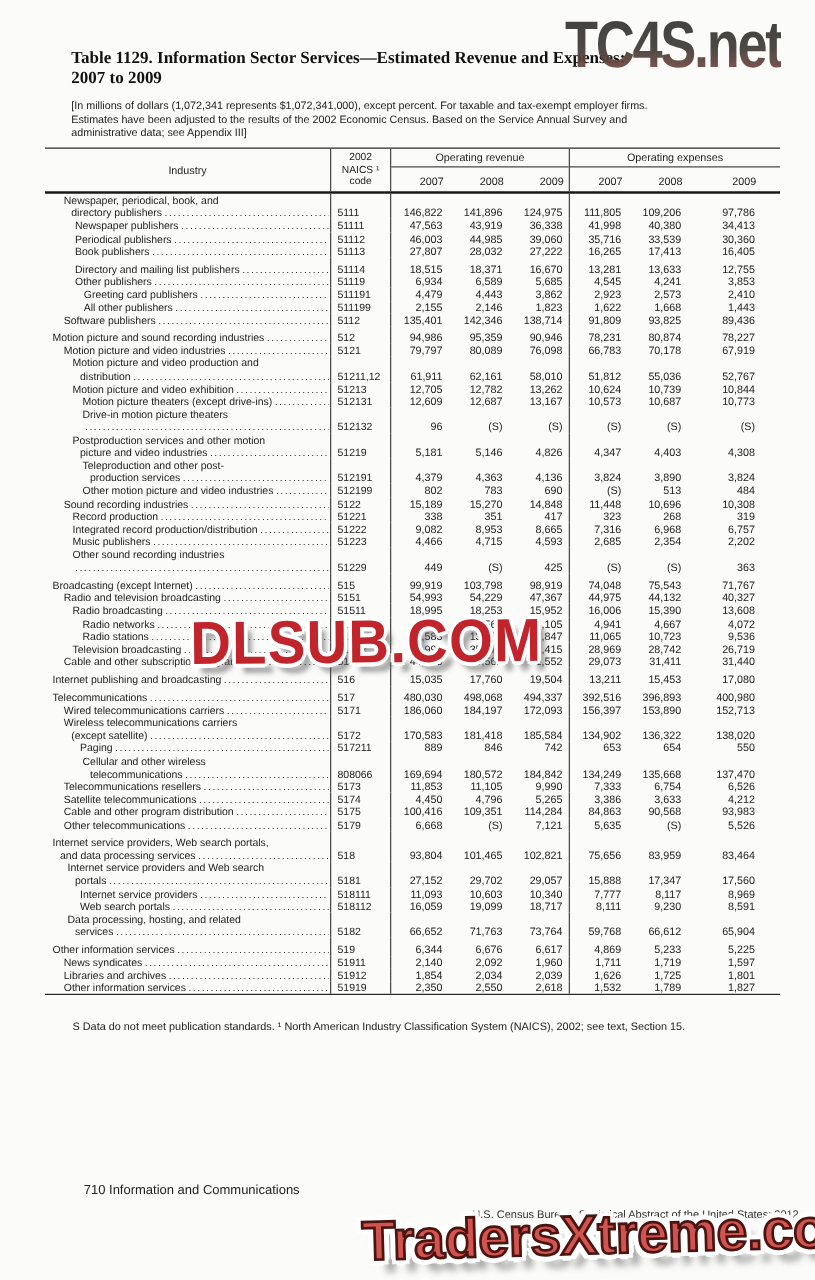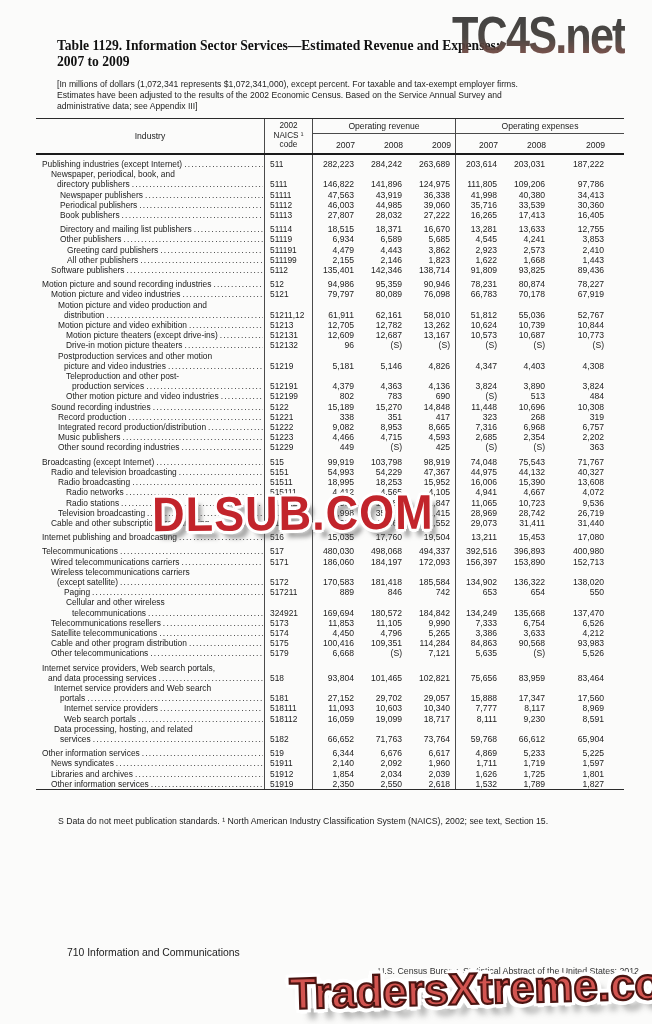--- a/index.html
+++ b/index.html
@@ -98,36 +98,20 @@
         <div class="grp-t">Operating expenses</div>
         <div class="years exp">
           <div class="yr">2007</div>
           <div class="yr">2008</div>
           <div class="yr">2009</div>
         </div>
       </div>
     </div>
     <div class="tbody" id="tbody">
 
-    <div class="tr g">
-      <div class="c ind">
-
-        <div class="l2" style="padding-left: 6px;">
-              <span class="t">Publishing industries (except Internet)</span>
-              <span class="lead"></span>
-            </div>
-      </div>
-      <div class="c code">511</div>
-      <div class="c n v0">282,223</div>
-      <div class="c n v1">284,242</div>
-      <div class="c n v2">263,689</div>
-      <div class="c n v3">203,614</div>
-      <div class="c n v4">203,031</div>
-      <div class="c n v5">187,222</div>
-    </div>
 
     <div class="tr">
       <div class="c ind">
         <div class="l1" style="padding-left: 15px;"><span class="t">Newspaper, periodical, book, and</span></div>
         <div class="l2" style="padding-left: 21px;">
               <span class="t">directory publishers</span>
               <span class="lead"></span>
             </div>
       </div>
       <div class="c code">5111</div>
@@ -356,21 +340,21 @@
       <div class="c n v1">12,687</div>
       <div class="c n v2">13,167</div>
       <div class="c n v3">10,573</div>
       <div class="c n v4">10,687</div>
       <div class="c n v5">10,773</div>
     </div>
 
     <div class="tr">
       <div class="c ind">
 
-        <div class="l2" style="padding-left: 30px;">
+        <div class="l2" style="padding-left: 30px; flex-direction: column;">
               <span class="t">Drive-in motion picture theaters</span>
               <span class="lead"></span>
             </div>
       </div>
       <div class="c code">512132</div>
       <div class="c n v0">96</div>
       <div class="c n v1">(S)</div>
       <div class="c n v2">(S)</div>
       <div class="c n v3">(S)</div>
       <div class="c n v4">(S)</div>
@@ -493,21 +477,21 @@
       <div class="c n v2">4,593</div>
       <div class="c n v3">2,685</div>
       <div class="c n v4">2,354</div>
       <div class="c n v5">2,202</div>
     </div>
 
 
     <div class="tr">
       <div class="c ind">
 
-        <div class="l2" style="padding-left: 22px;">
+        <div class="l2" style="padding-left: 22px; flex-direction: column;">
               <span class="t">Other sound recording industries</span>
               <span class="lead"></span>
             </div>
       </div>
       <div class="c code">51229</div>
       <div class="c n v0">449</div>
       <div class="c n v1">(S)</div>
       <div class="c n v2">425</div>
       <div class="c n v3">(S)</div>
       <div class="c n v4">(S)</div>
@@ -719,21 +703,21 @@
     </div>
 
     <div class="tr">
       <div class="c ind">
         <div class="l1" style="padding-left: 30px;"><span class="t">Cellular and other wireless</span></div>
         <div class="l2" style="padding-left: 36px;">
               <span class="t">telecommunications</span>
               <span class="lead"></span>
             </div>
       </div>
-      <div class="c code">324921</div>
+      <div class="c code">808066</div>
       <div class="c n v0">169,694</div>
       <div class="c n v1">180,572</div>
       <div class="c n v2">184,842</div>
       <div class="c n v3">134,249</div>
       <div class="c n v4">135,668</div>
       <div class="c n v5">137,470</div>
     </div>
 
     <div class="tr">
       <div class="c ind">

